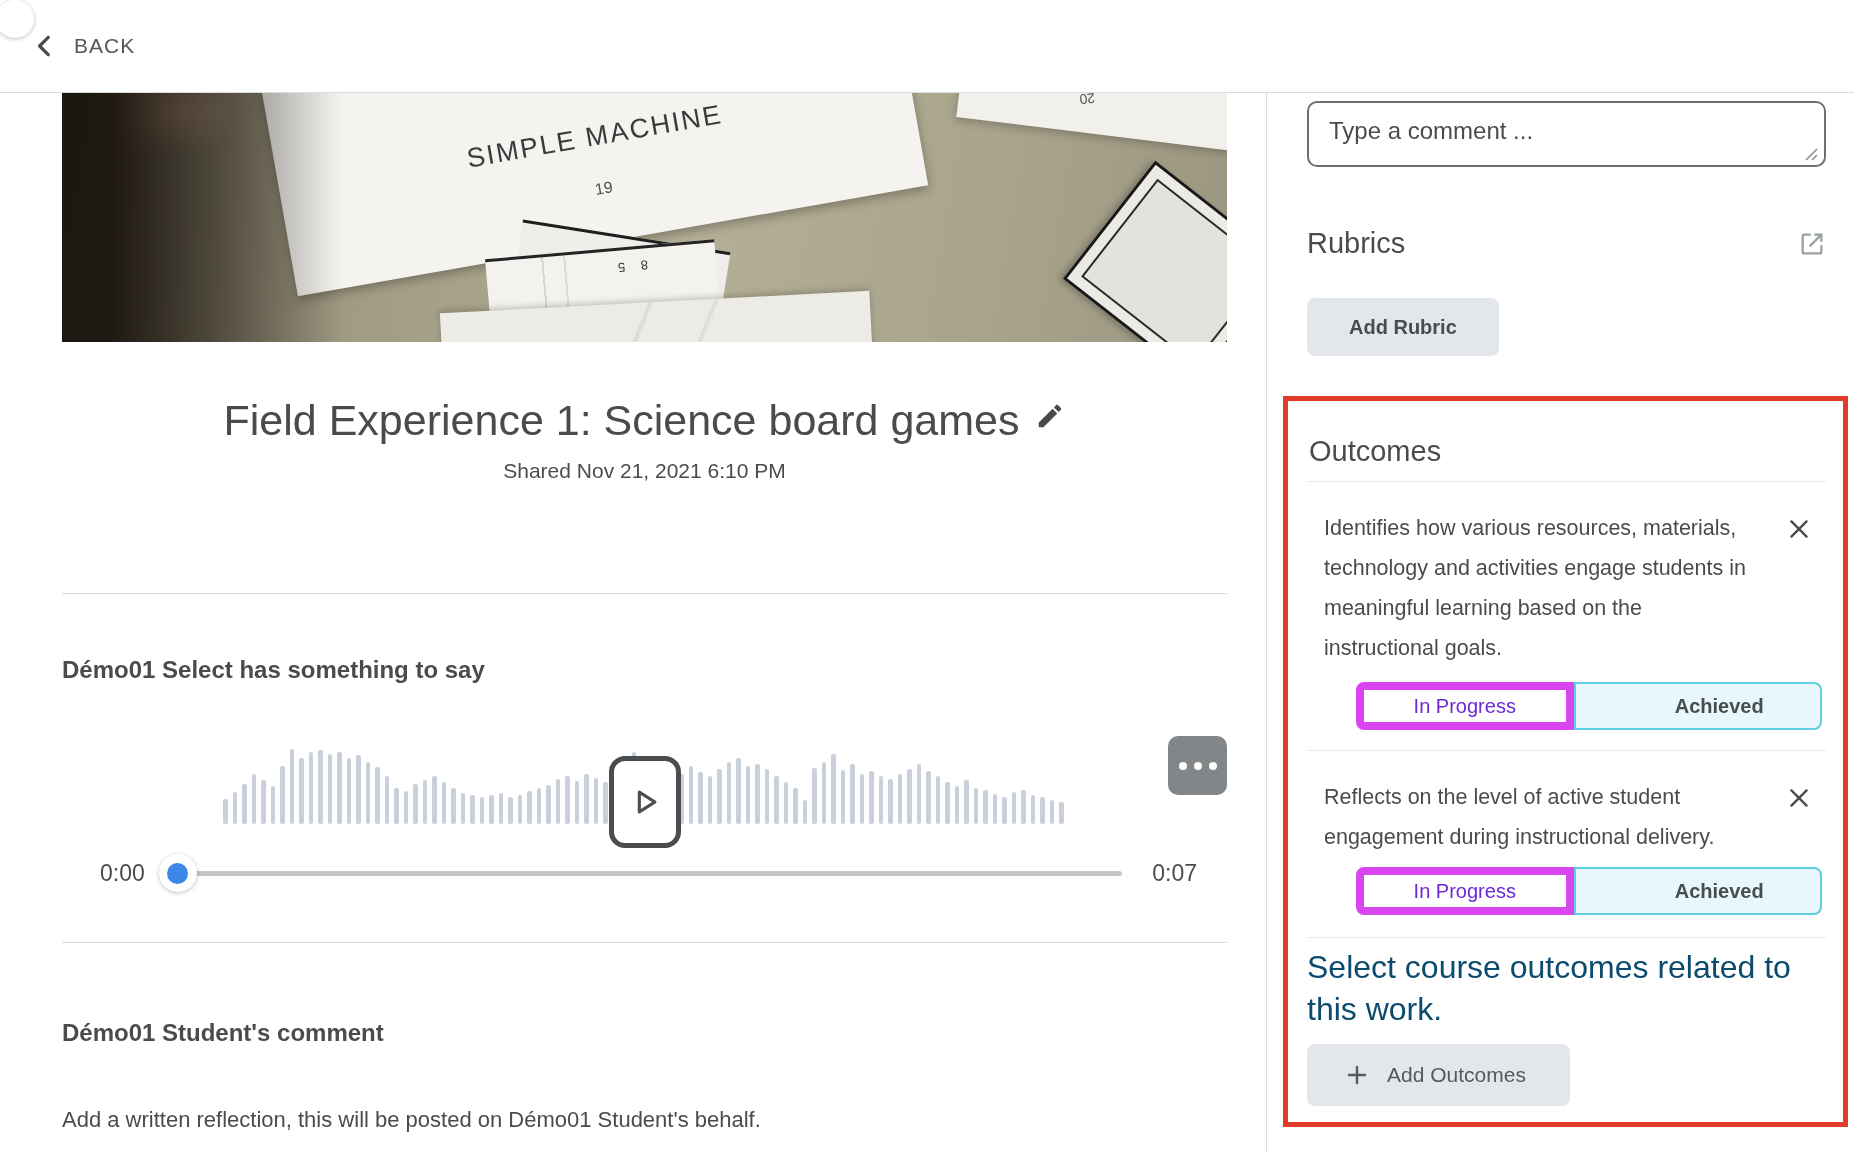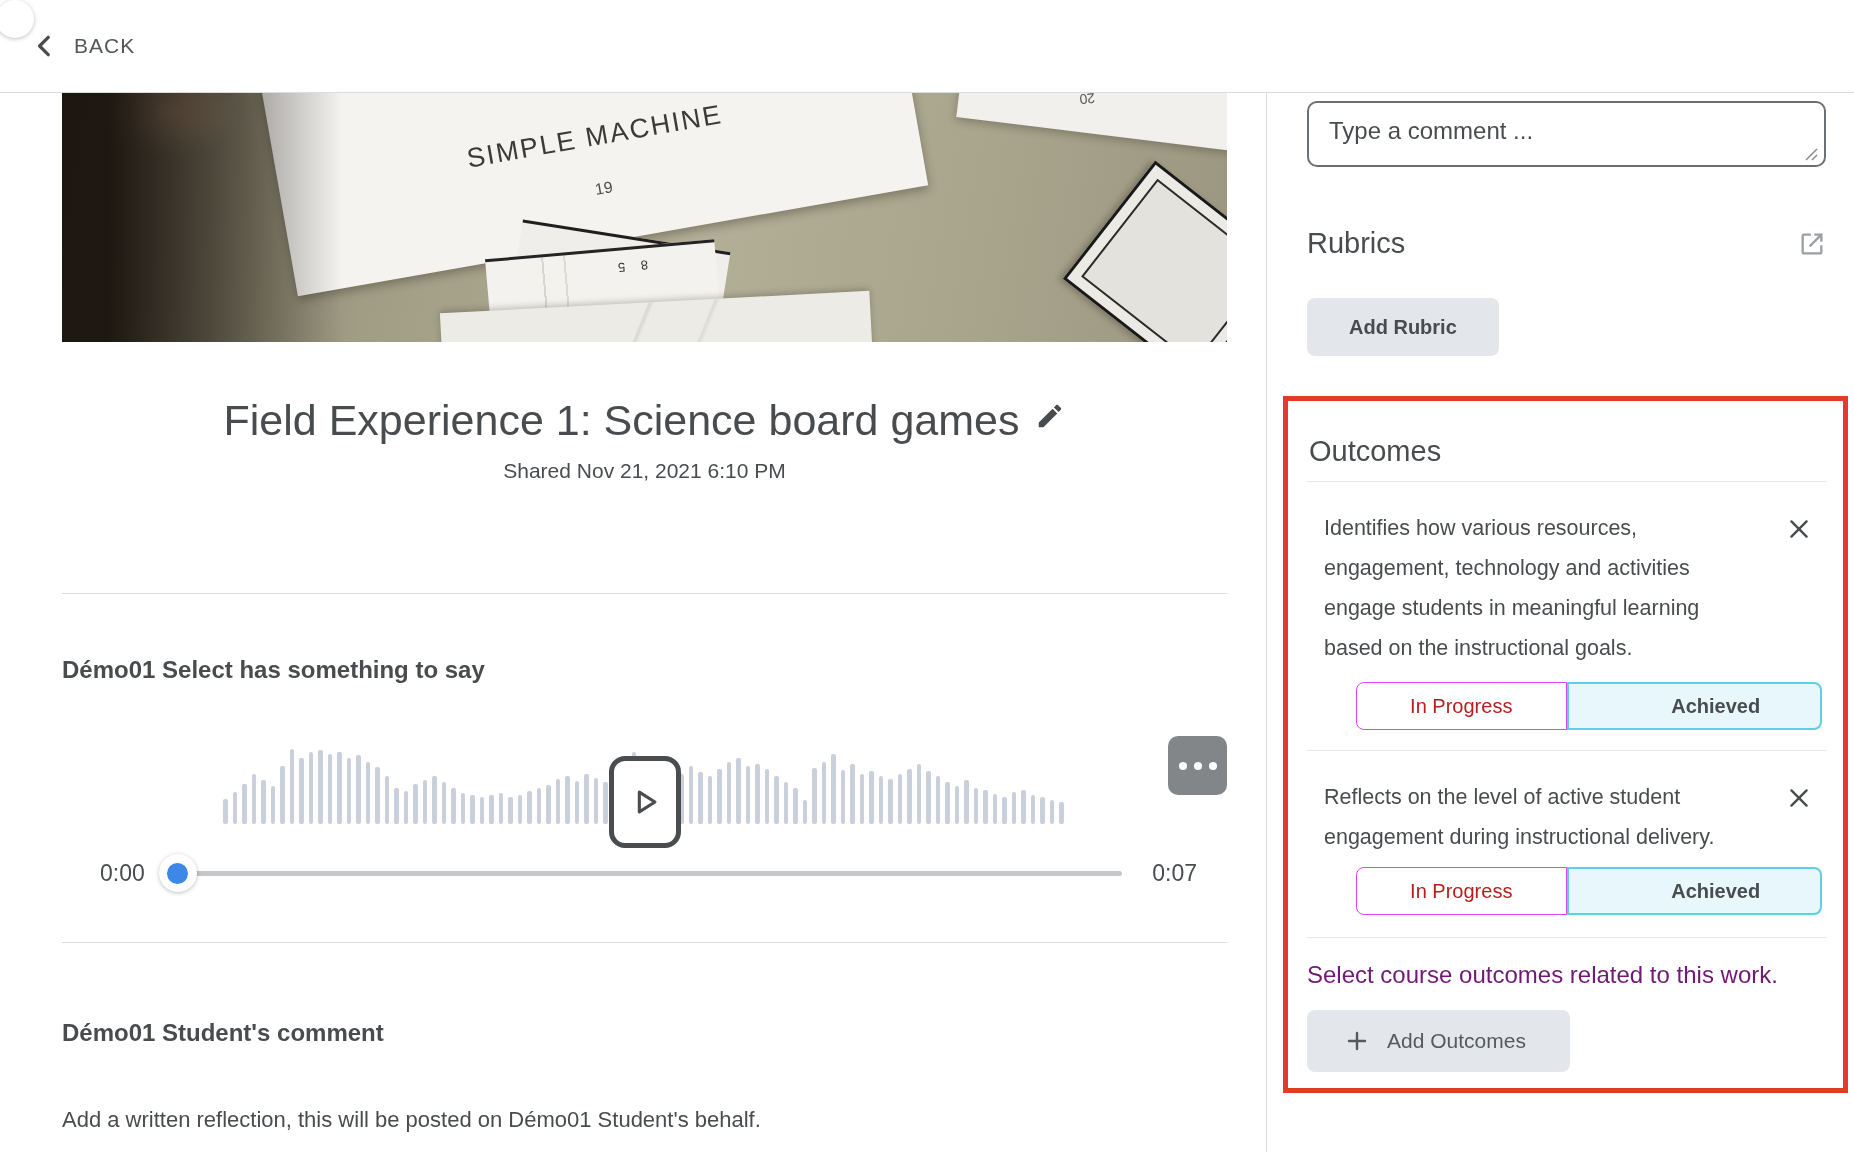--- a/index.html
+++ b/index.html
@@ -106,24 +106,24 @@
 
   .outcomes-box { margin:40px -22px 0 -24px; border:5px solid #e23b27; padding:14px 17px 16px 19px; }
   .outcomes-box .section-h { padding-left:2px;margin-top:20px; }
   .hr-side { border:none; border-top:1px solid #e4eaf0; margin-top:13px; }
   .outcome-card { display:flex; margin-top:26px; padding-left:17px; }
   .outcome-text { flex:1; font-size:21.5px; line-height:40px; color:#494c4e; padding-right:30px; }
   .x-btn { width:26px; height:26px; margin-top:8px; margin-right:14px; background:none; border:none; cursor:pointer; padding:0; }
   .toggle { display:flex; margin:14px 0 0 17px; width:498px; height:48px; }
   .seg { flex:1; display:flex; align-items:center; justify-content:center; font-size:20px;
     font-family:"Liberation Sans", sans-serif; cursor:pointer; }
-  .seg-left { background:#ffffff; border:1px solid #d946ef; border-radius:8px 0 0 8px; color:#b91c1c;margin-left:32px; }
+  .seg-left { background:#ffffff; border:8px solid #d946ef; border-radius:8px 0 0 8px; color:#6d28d9;margin-left:32px; }
   .seg-right { background:#ffffff; border:2px solid #54585a; border-left:none; border-radius:0 8px 8px 0; color:#6b7074;padding-left:43px; }
   .seg-right.sel { background:#e7f7fb; border:2px solid #5ecfe4; font-weight:700; color:#494c4e; }
-  .helper { margin-top:16px; font-size:24px; line-height:42px; color:#701a75; }
+  .helper { margin-top:8px; font-size:32px; line-height:42px; color:#0c4a6e; }
   .btn-add-outcomes { margin-top:14px; height:62px; background:#e3e7ec; border:none; border-radius:8px;
     display:inline-flex; align-items:center; gap:18px; padding:0 44px 0 38px; cursor:pointer;
     font-family:"Liberation Sans", sans-serif; font-size:21px; color:#565a5c; }
 </style>
 </head>
 <body>
 
 <div class="header">
   <div class="back-link">
     <svg class="chev" viewBox="0 0 24 24">
@@ -307,21 +307,21 @@
     </div>
 
     <button class="btn-gray">Add Rubric</button>
 
     <div class="outcomes-box">
       <h2 class="section-h">Outcomes</h2>
       <hr class="hr-side">
 
       
       <div class="outcome-card">
-        <div class="outcome-text">Identifies how various resources, engagement, technology and activities engage students in meaningful learning based on the instructional goals.</div>
+        <div class="outcome-text">Identifies how various resources, materials, technology and activities engage students in meaningful learning based on the instructional goals.</div>
         <button class="x-btn">
           <svg viewBox="0 0 24 24" width="26" height="26">
             <line x1="5" y1="5" x2="19" y2="19" stroke="#494c4e" stroke-width="2.2" stroke-linecap="round"></line>
             <line x1="19" y1="5" x2="5" y2="19" stroke="#494c4e" stroke-width="2.2" stroke-linecap="round"></line>
           </svg>
         </button>
       </div>
       <div class="toggle">
         <div class="seg seg-left">In Progress</div>
         <div class="seg seg-right sel">Achieved</div>

